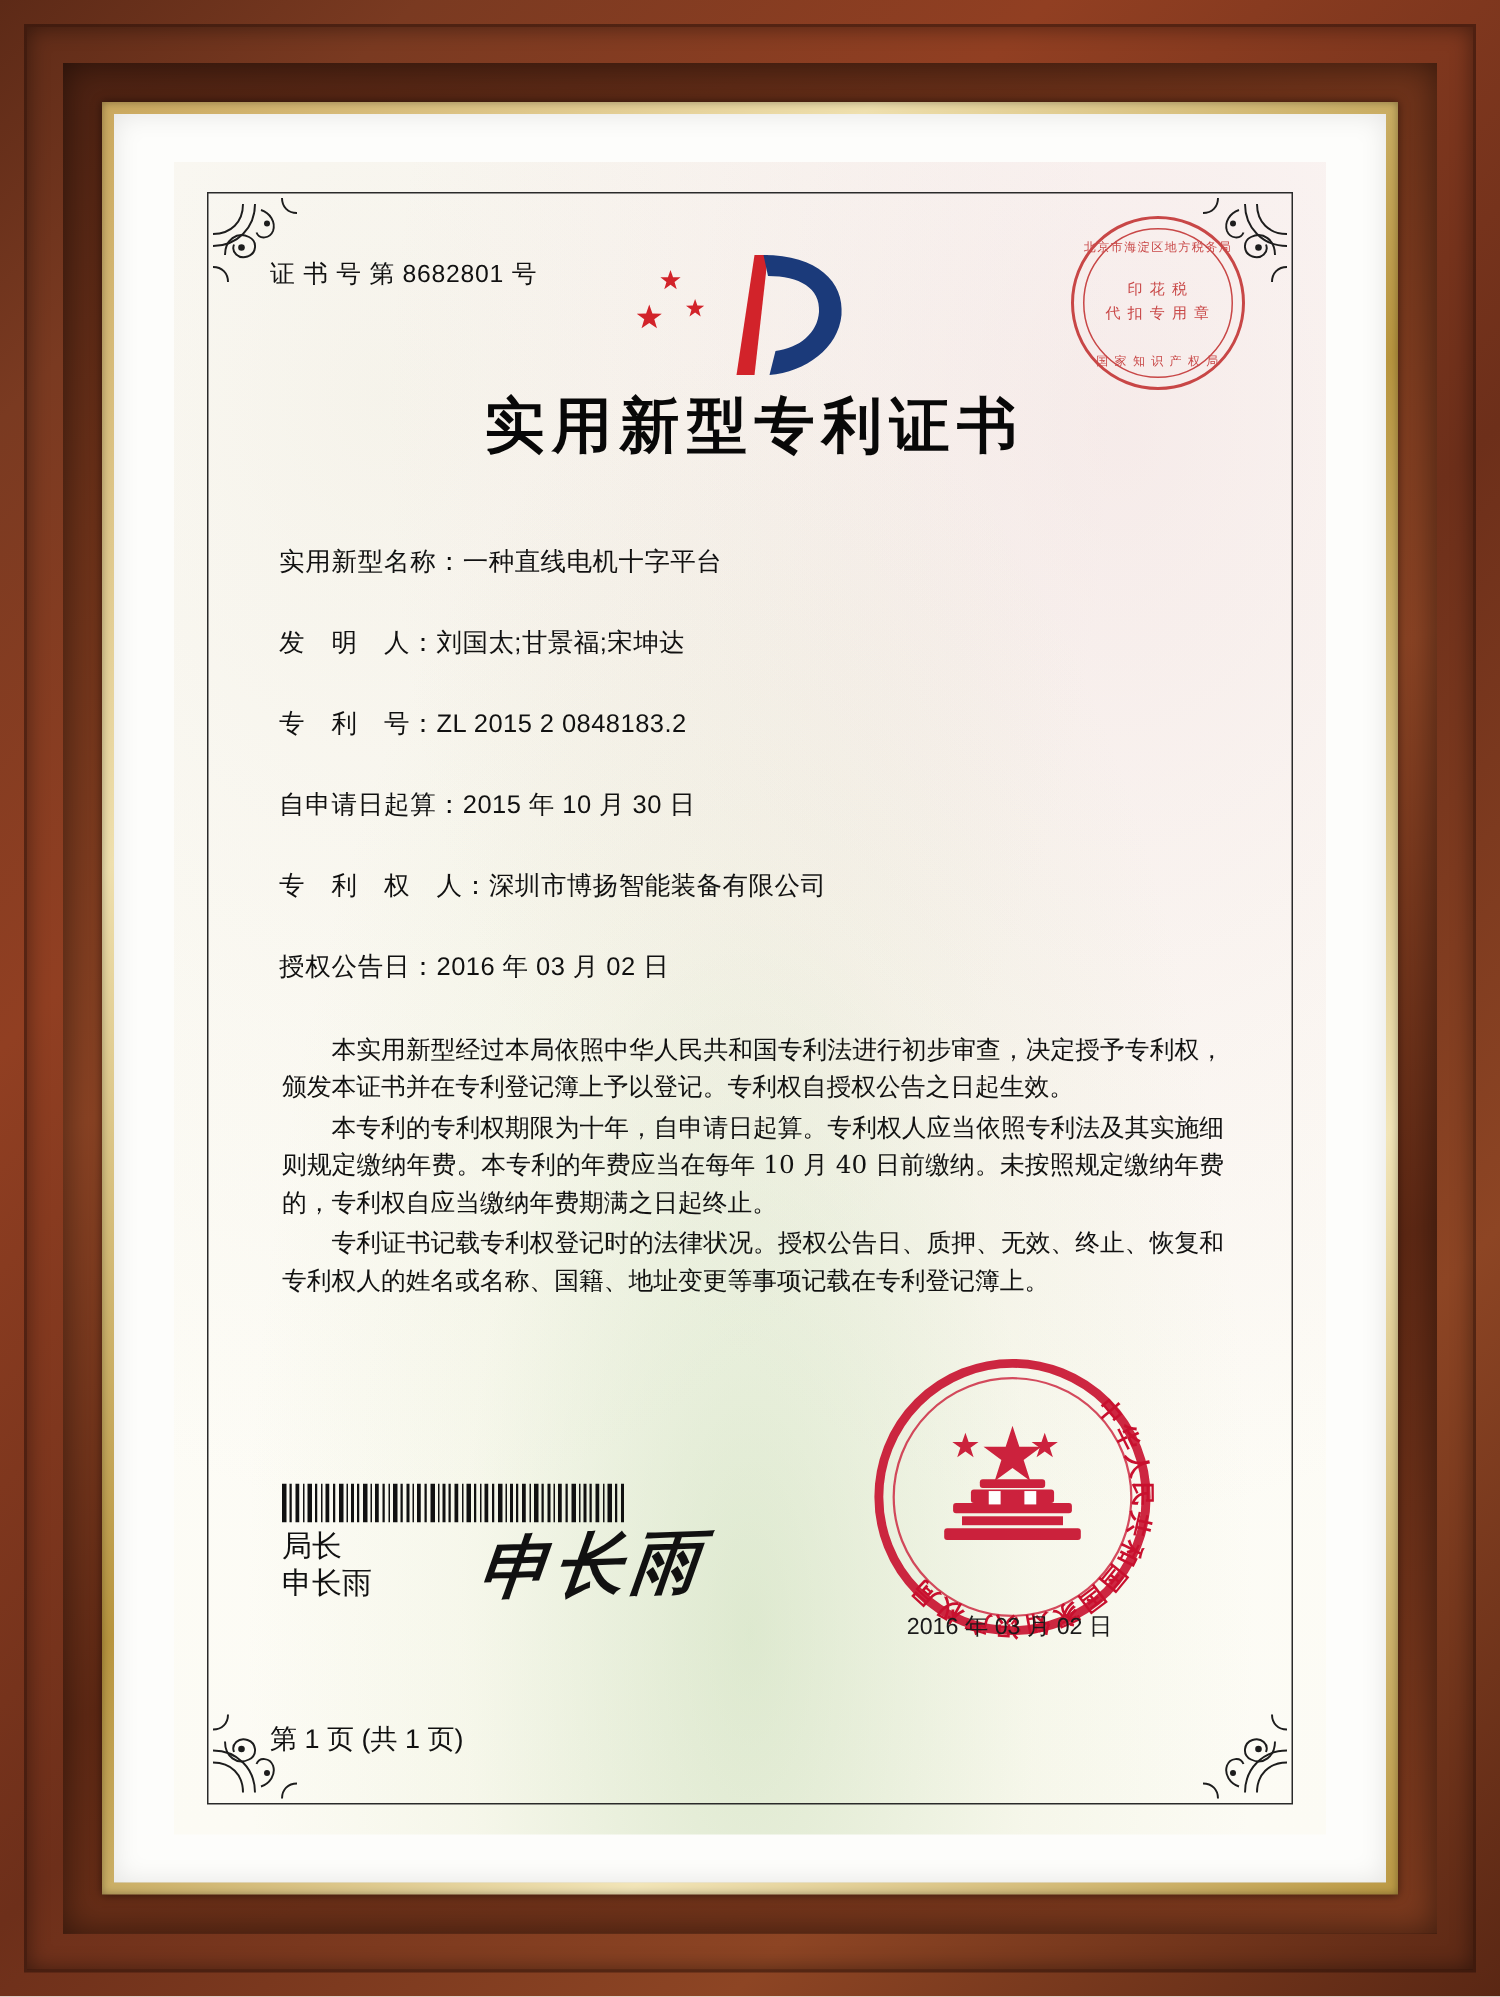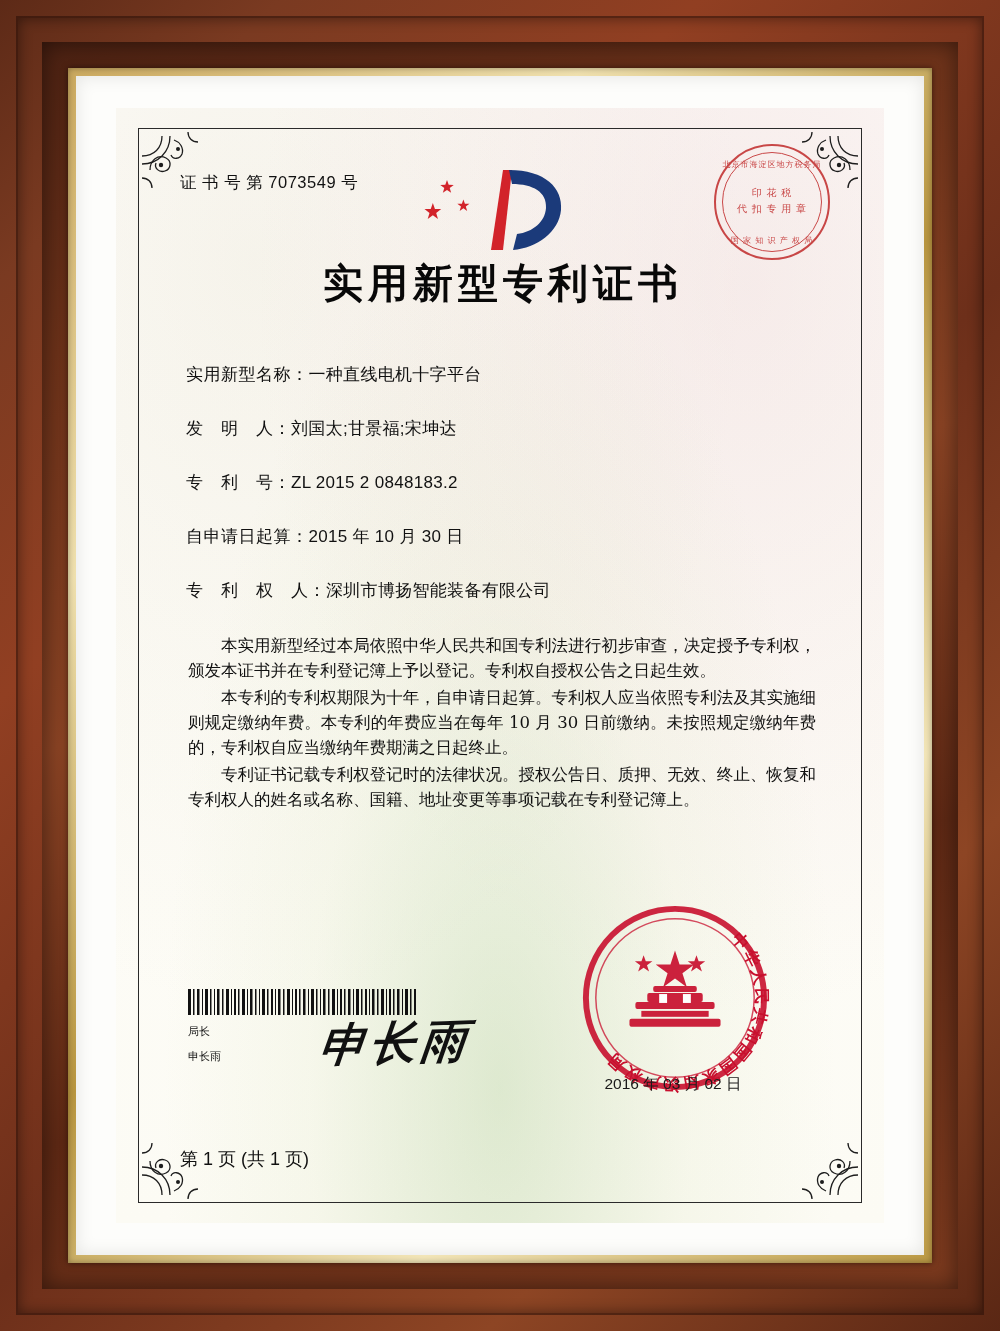--- a/index.html
+++ b/index.html
@@ -202,21 +202,21 @@
   
   #sig-area {
     position: absolute;
     left: 8px;
     bottom: 78px;
     width: 420px;
     height: 86px;
   }
   .sig-label {
     font-family: "Liberation Sans", sans-serif;
-    font-size: 11px;
+    font-size: 20px;
     color: #111;
     line-height: 25px;
   }
   #handwriting {
     position: absolute;
     left: 132px;
     top: -6px;
     font-family: "DejaVu Serif", serif;
     font-size: 46px;
     font-weight: bold;
@@ -311,21 +311,21 @@
           <circle cx="21" cy="35" r="2.2" fill="currentColor" stroke="none"></circle>
           <path d="M34 10 C40 12 44 18 42 24 C40 29 33 30 31 25"></path>
           <circle cx="38" cy="19" r="2" fill="currentColor" stroke="none"></circle>
           <path d="M2 48 C8 48 12 52 12 58"></path>
           <path d="M48 2 C48 8 52 12 58 12"></path>
         </svg>
       </div>
 
       <div id="content">
 
-        <div id="cert-no">证 书 号 第 7073549 号</div>
+        <div id="cert-no">证 书 号 第 8682801 号</div>
 
         <div id="logo">
           <svg viewBox="0 0 180 110" width="180" height="110">
 
             <g fill="#d2232a">
               <polygon points="22,62 25.4,71.6 35.5,71.8 27.4,77.9 30.3,87.6 22,81.8 13.7,87.6 16.6,77.9 8.5,71.8 18.6,71.6" transform="translate(0,-6) scale(0.62) translate(10,30)"></polygon>
               <polygon points="22,62 25.4,71.6 35.5,71.8 27.4,77.9 30.3,87.6 22,81.8 13.7,87.6 16.6,77.9 8.5,71.8 18.6,71.6" transform="translate(18,-18) scale(0.5) translate(10,30)"></polygon>
               <polygon points="22,62 25.4,71.6 35.5,71.8 27.4,77.9 30.3,87.6 22,81.8 13.7,87.6 16.6,77.9 8.5,71.8 18.6,71.6" transform="translate(36,6) scale(0.45) translate(10,30)"></polygon>
             </g>
 
@@ -355,25 +355,28 @@
           </div>
           <div class="field">
             <span class="lbl">专　利　号：</span><span class="val">ZL 2015 2 0848183.2</span>
           </div>
           <div class="field">
             <span class="lbl">自申请日起算：</span><span class="val">2015 年 10 月 30 日</span>
           </div>
           <div class="field">
             <span class="lbl">专　利　权　人：</span><span class="val">深圳市博扬智能装备有限公司</span>
           </div>
+          <div class="field">
+            <span class="lbl">授权公告日：</span><span class="val">2016 年 03 月 02 日</span>
+          </div>
         </div>
 
         <div id="paragraphs">
           <p class="para">本实用新型经过本局依照中华人民共和国专利法进行初步审查，决定授予专利权，颁发本证书并在专利登记簿上予以登记。专利权自授权公告之日起生效。</p>
-          <p class="para">本专利的专利权期限为十年，自申请日起算。专利权人应当依照专利法及其实施细则规定缴纳年费。本专利的年费应当在每年 10 月 30 日前缴纳。未按照规定缴纳年费的，专利权自应当缴纳年费期满之日起终止。</p>
+          <p class="para">本专利的专利权期限为十年，自申请日起算。专利权人应当依照专利法及其实施细则规定缴纳年费。本专利的年费应当在每年 10 月 40 日前缴纳。未按照规定缴纳年费的，专利权自应当缴纳年费期满之日起终止。</p>
           <p class="para">专利证书记载专利权登记时的法律状况。授权公告日、质押、无效、终止、恢复和专利权人的姓名或名称、国籍、地址变更等事项记载在专利登记簿上。</p>
         </div>
 
         <div id="barcode">
           <svg viewBox="0 0 230 26" width="230" height="26" preserveAspectRatio="none">
             <g fill="#111">
               <rect x="0" y="0" width="3" height="26"></rect>
                 <rect x="5" y="0" width="1.5" height="26"></rect>
               <rect x="9" y="0" width="2.5" height="26"></rect>
                 <rect x="14" y="0" width="1" height="26"></rect>

